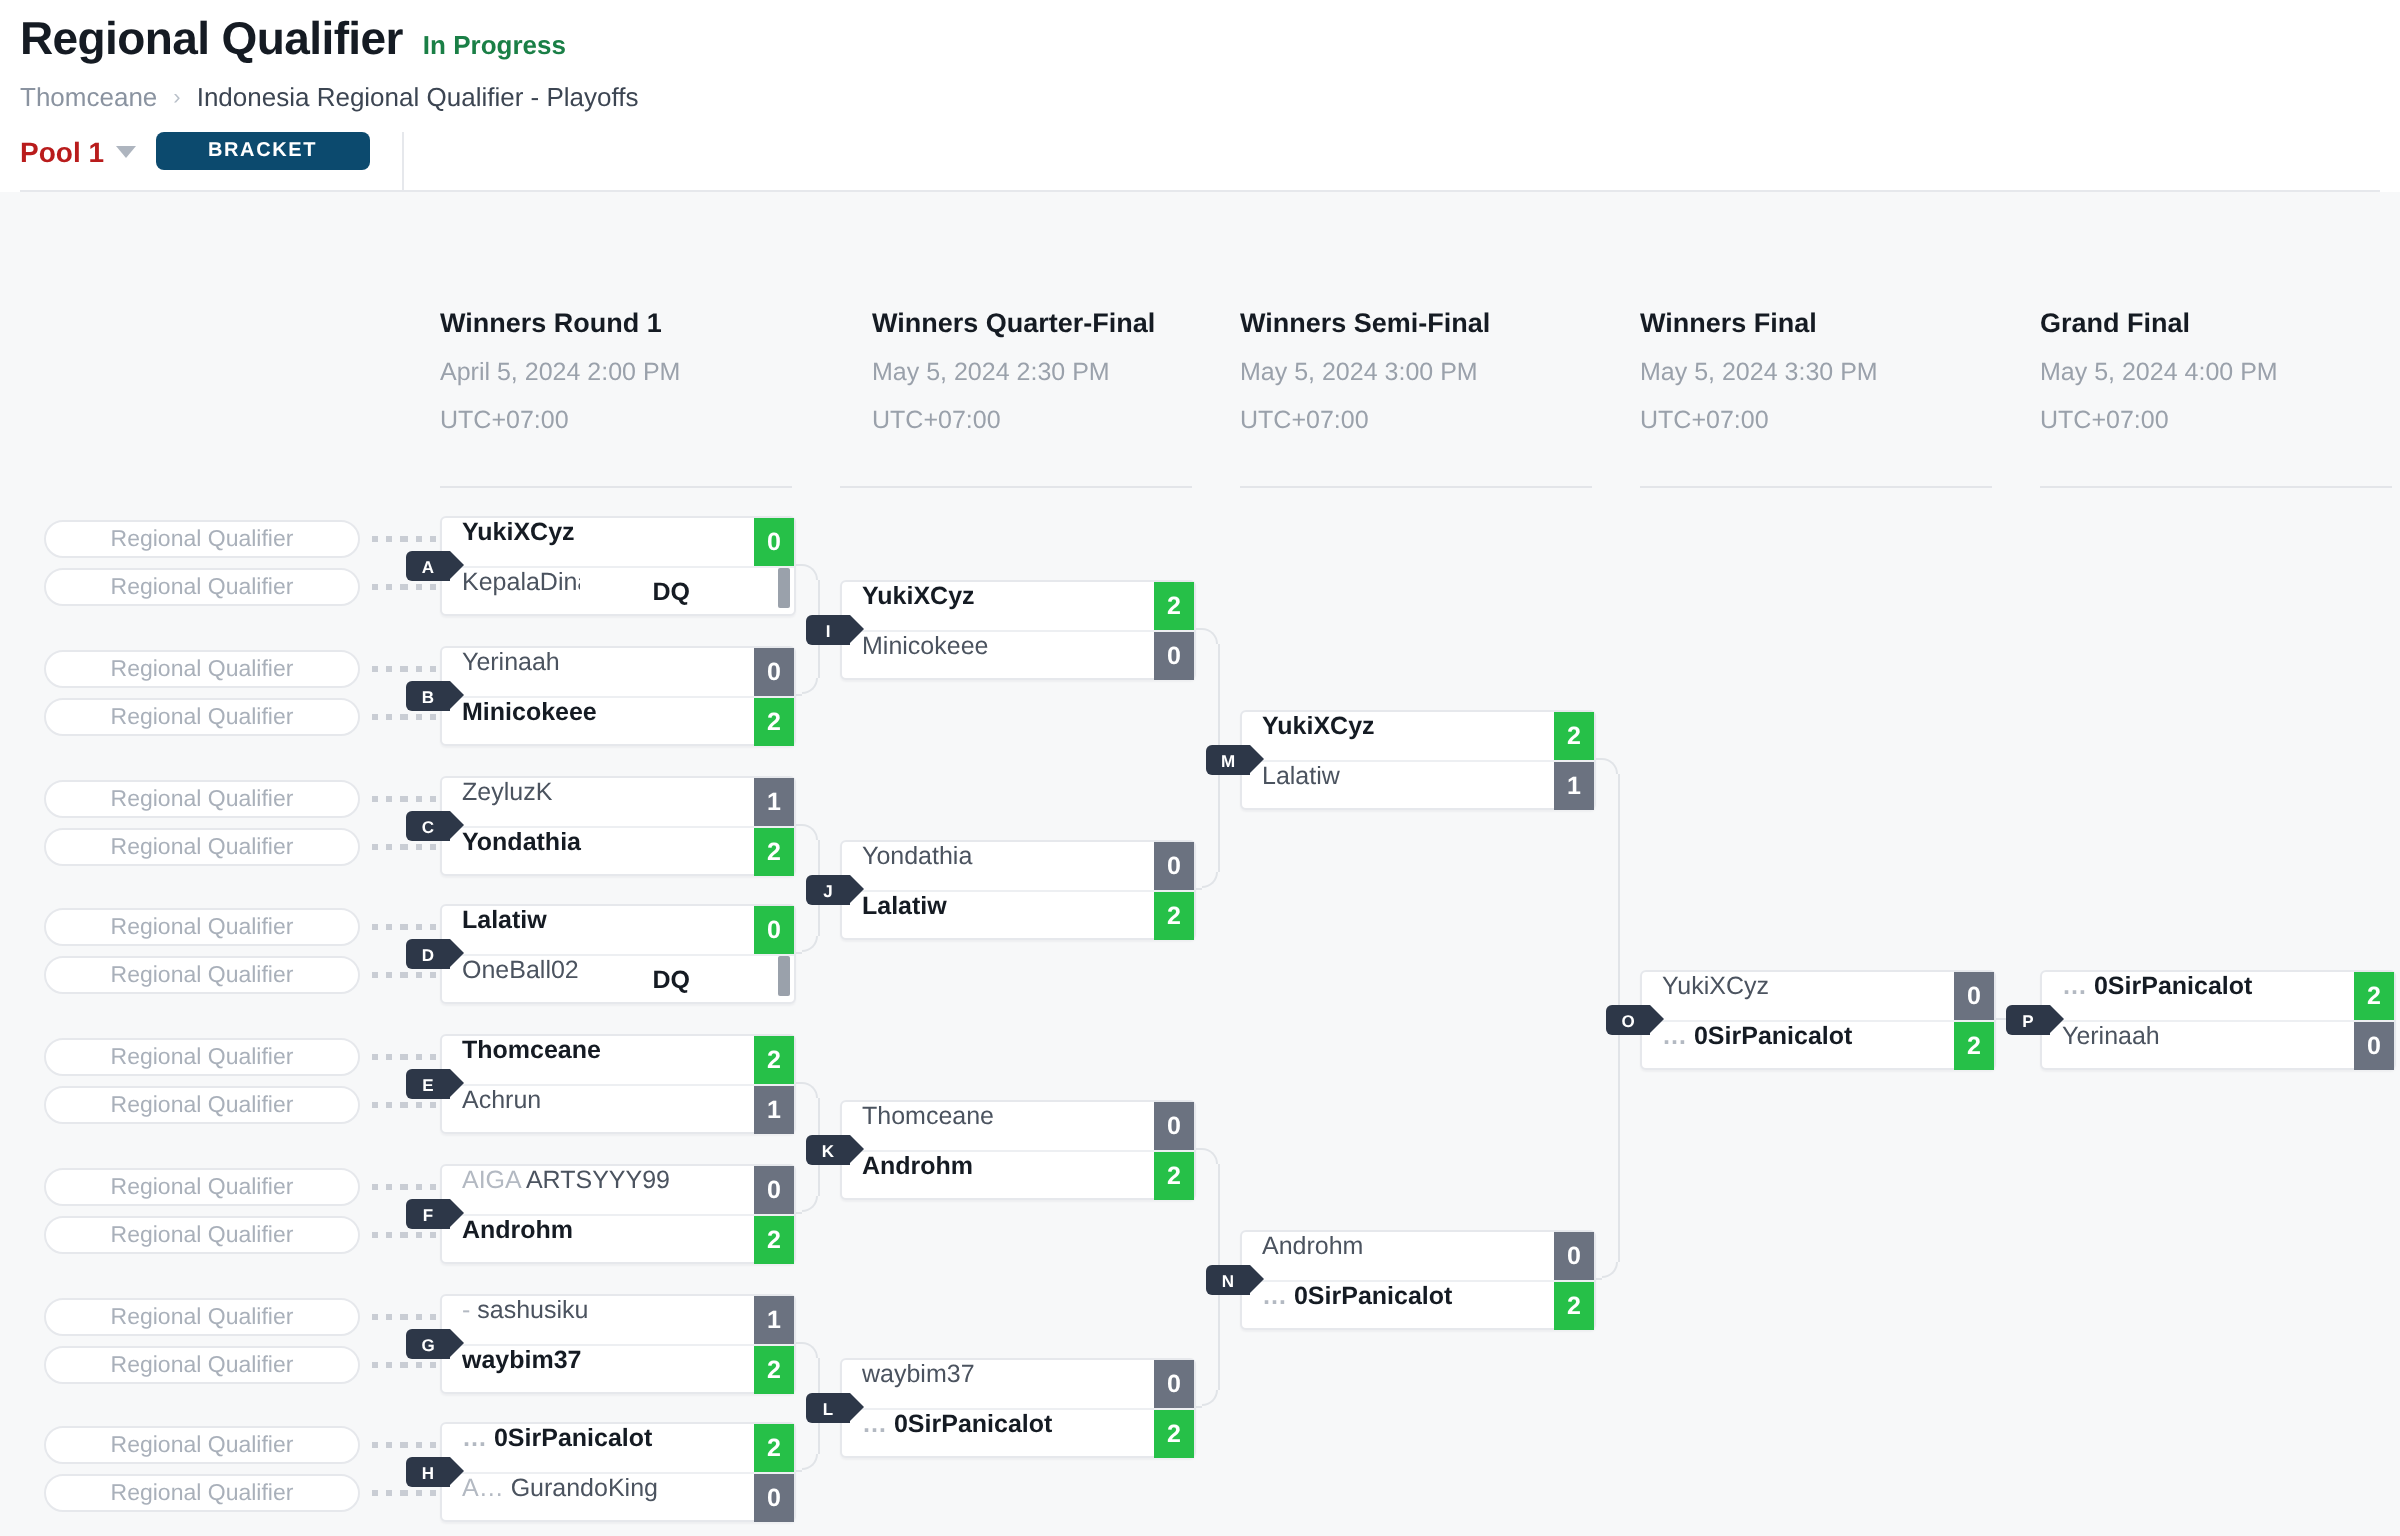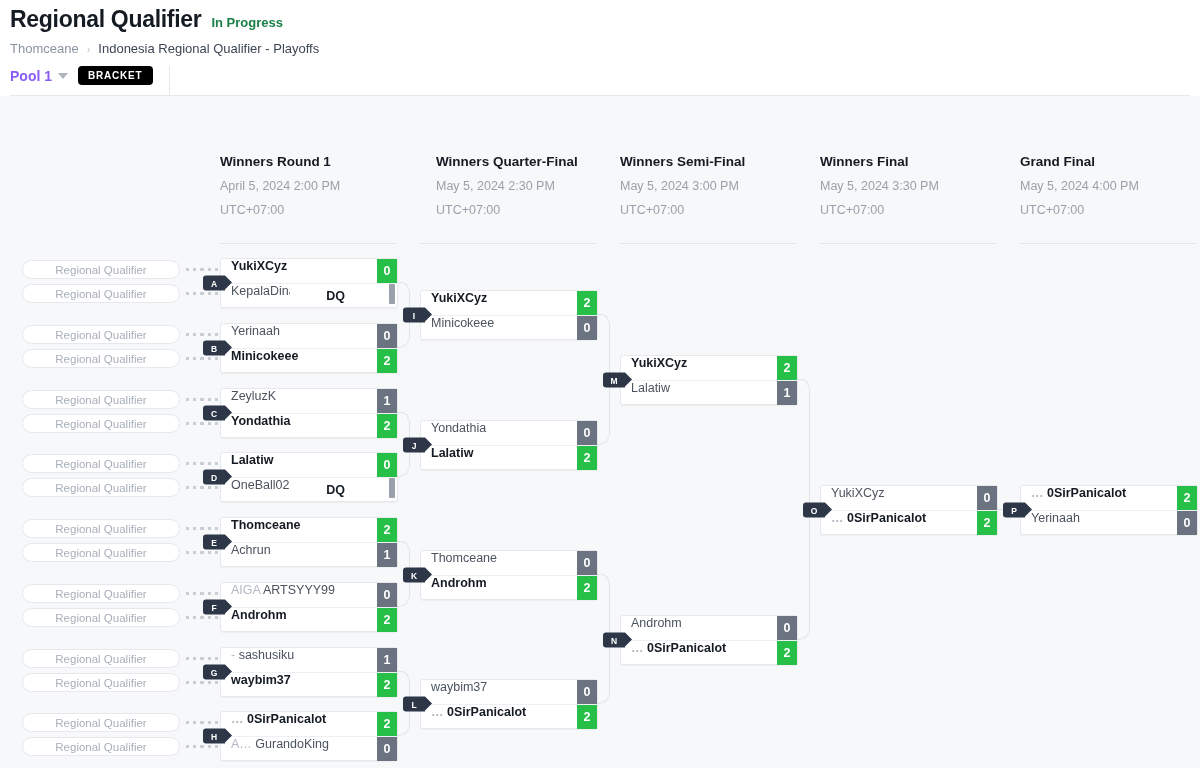--- a/index.html
+++ b/index.html
@@ -17,25 +17,25 @@
   .title { font-size: 23px; font-weight: bold; letter-spacing: -0.3px; color:#151b23; }
   .status { font-size: 13px; font-weight: bold; color: #1a7f46; }
 
   .breadcrumb { display:flex; align-items:center; gap:8px; margin-top: 8px; font-size: 13px; }
   .crumb-link { color:#8a93a0; }
   .crumb-sep { color:#b9c0c9; font-size:11px; }
   .crumb-current { color:#3c4552; }
 
   .tabbar { display:flex; align-items:center; margin-top: 10px; border-bottom: 1px solid #e6e8ec; }
   .pool { display:flex; align-items:center; gap:6px; padding: 0 10px 10px 0; }
-  .pool-label { font-size: 14px; font-weight: bold; color:#8b5cf6; }
+  .pool-label { font-size: 14px; font-weight: bold; color:#b91c1c; }
   .caret { width:0;height:0;border-left:5px solid transparent;border-right:5px solid transparent;border-top:6px solid #aeb5bf; display:inline-block; }
   .bracket-badge {
-    background:#000000; color:#fff; font-size:10px; font-weight:bold;
-    letter-spacing:0.8px; padding:4px 10px; border-radius:4px;
+    background:#0c4a6e; color:#fff; font-size:10px; font-weight:bold;
+    letter-spacing:0.8px; padding:4px 26px; border-radius:4px;
   }
   .badge-wrap { padding-bottom: 10px; padding-right: 16px; border-right:1px solid #e6e8ec; height:100%; display:flex; align-items:center;}
   .tabs { display:flex; gap:8px; padding-left: 18px; }
   .tab { font-size:14px; padding: 0 14px 11px 14px; color:#3c4552; }
   .tab.active { color:#6b7fd7; }
 
   
   .canvas { position: relative; width: 1200px; height: 672px; background:#f7f8f9; }
   .col-head { position:absolute; width: 188px; }
   .rnd-name { font-size:13.5px; font-weight:bold; color:#151b23; }

